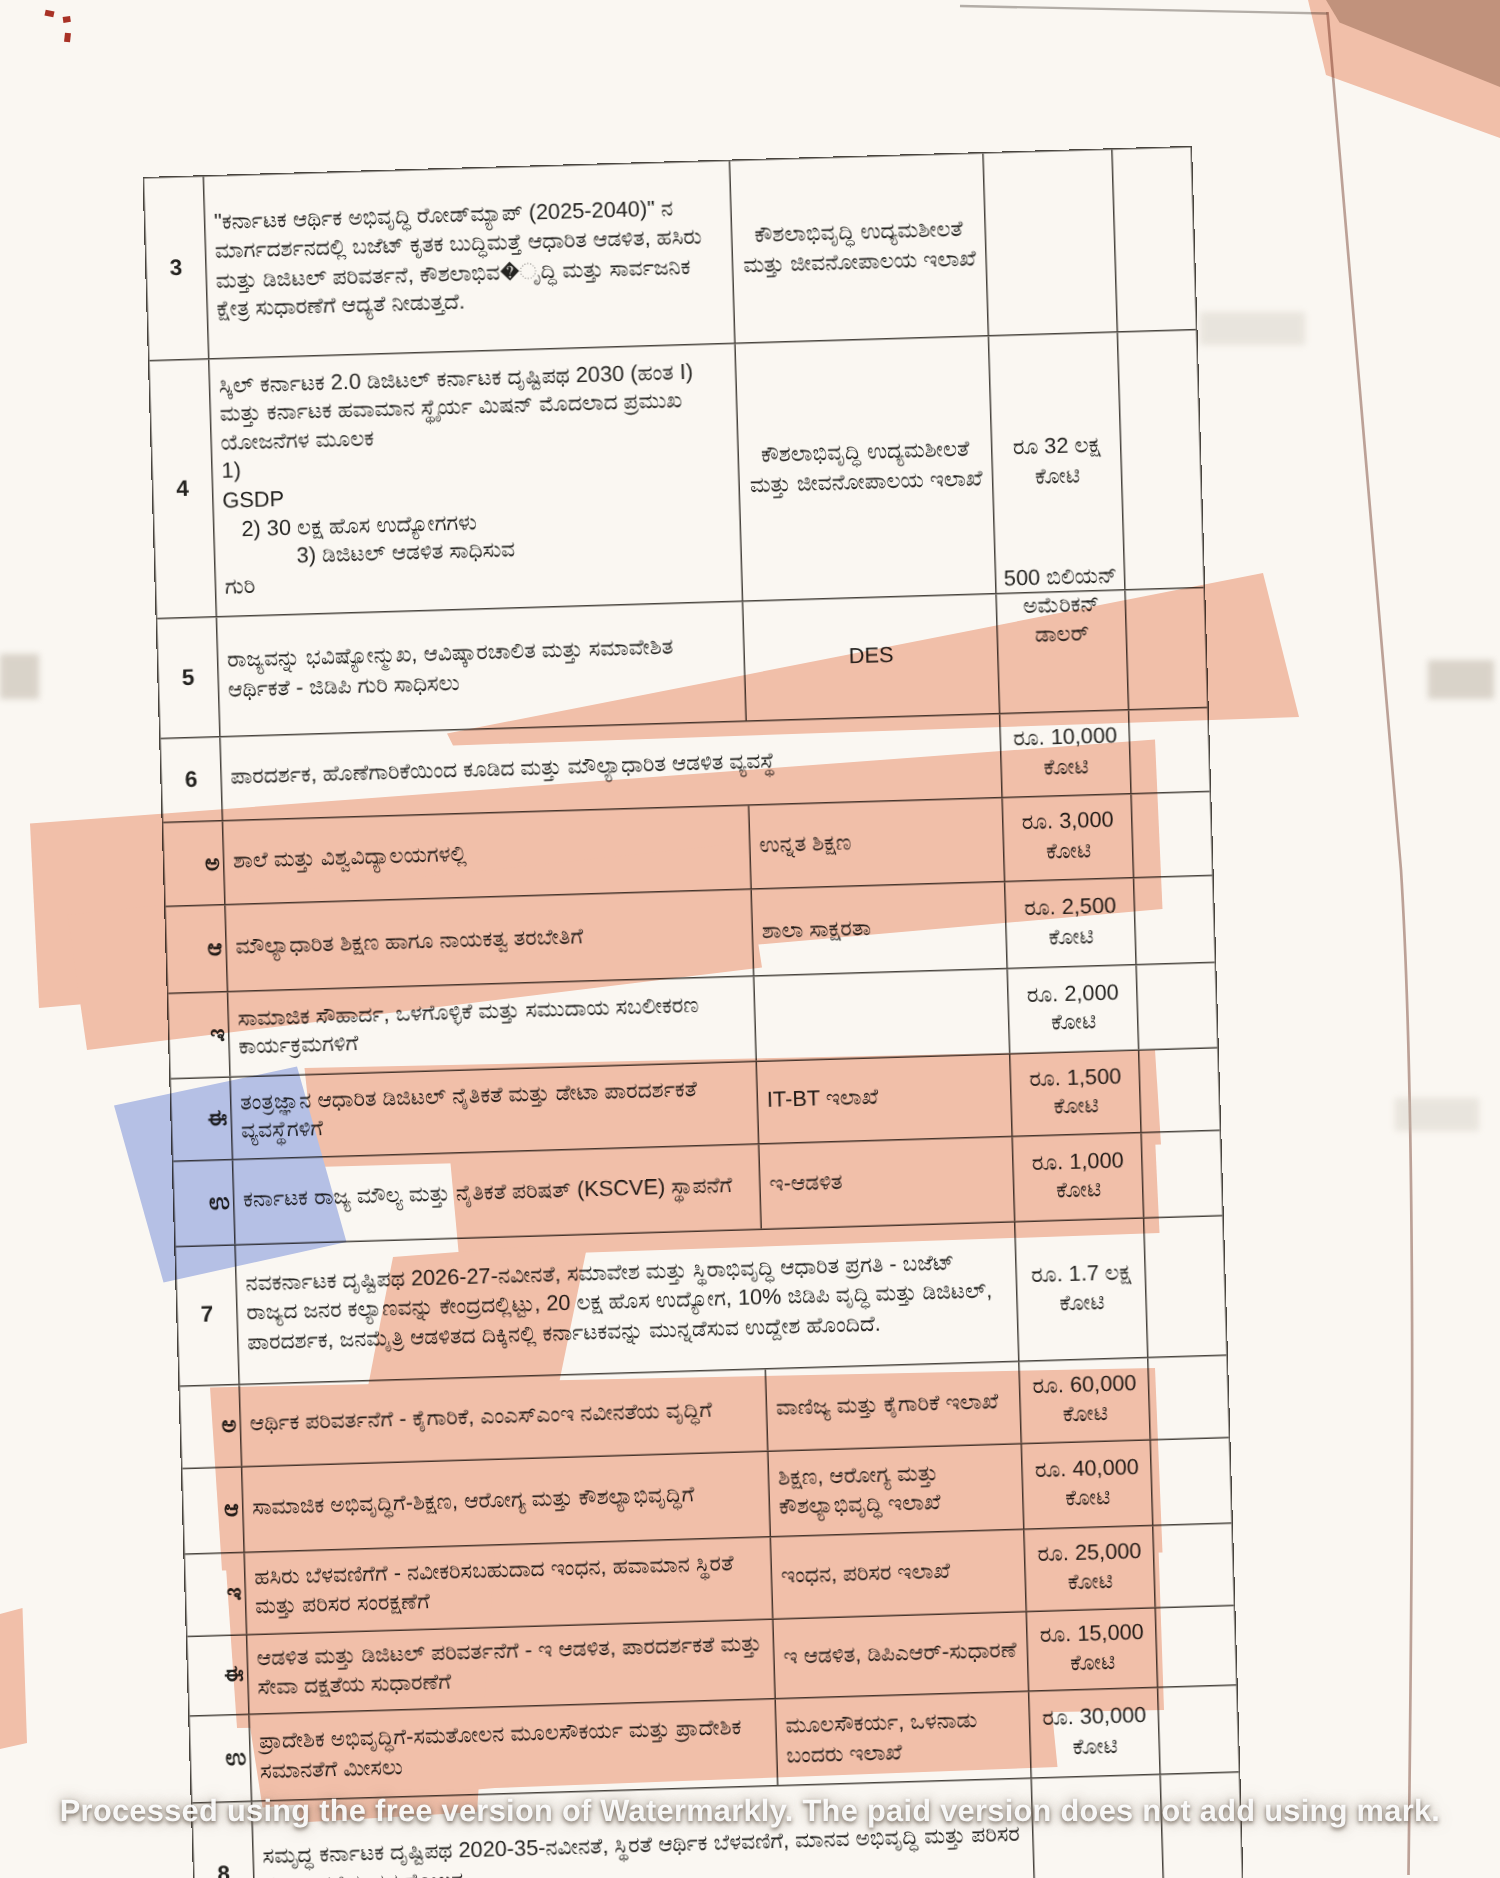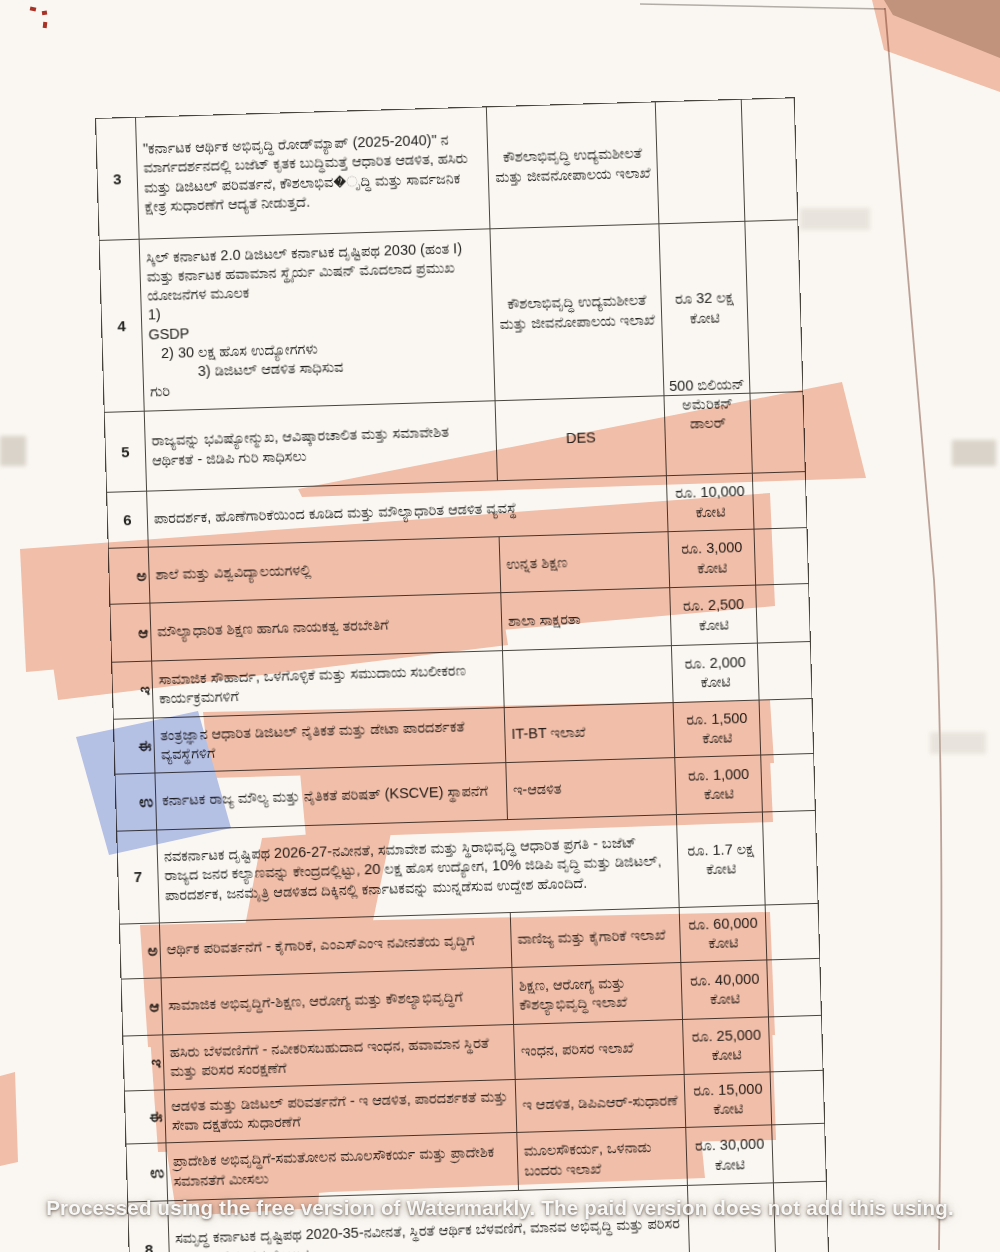--- a/index.html
+++ b/index.html
@@ -233,15 +233,15 @@
       <polygon points="150,1035 772,1022 776,1140 158,1152"></polygon>
       <polygon points="165,1140 700,1128 705,1178 330,1192 175,1205"></polygon>
       <polygon points="175,1040 330,1032 318,1208 200,1215"></polygon>
       <polygon points="0,1076 15,1072 18,1162 0,1166"></polygon>
     </g>
     <g fill="#b9c6f2">
       <polygon points="76,737 198,711 231,828 109,855"></polygon>
     </g>
   </svg>
 
-  <div id="wm-bar">Processed using the free version of Watermarkly. The paid version does not add this using.</div>
+  <div id="wm-bar">Processed using the free version of Watermarkly. The paid version does not add using mark.</div>
 
 </div>
 
 </body></html>

